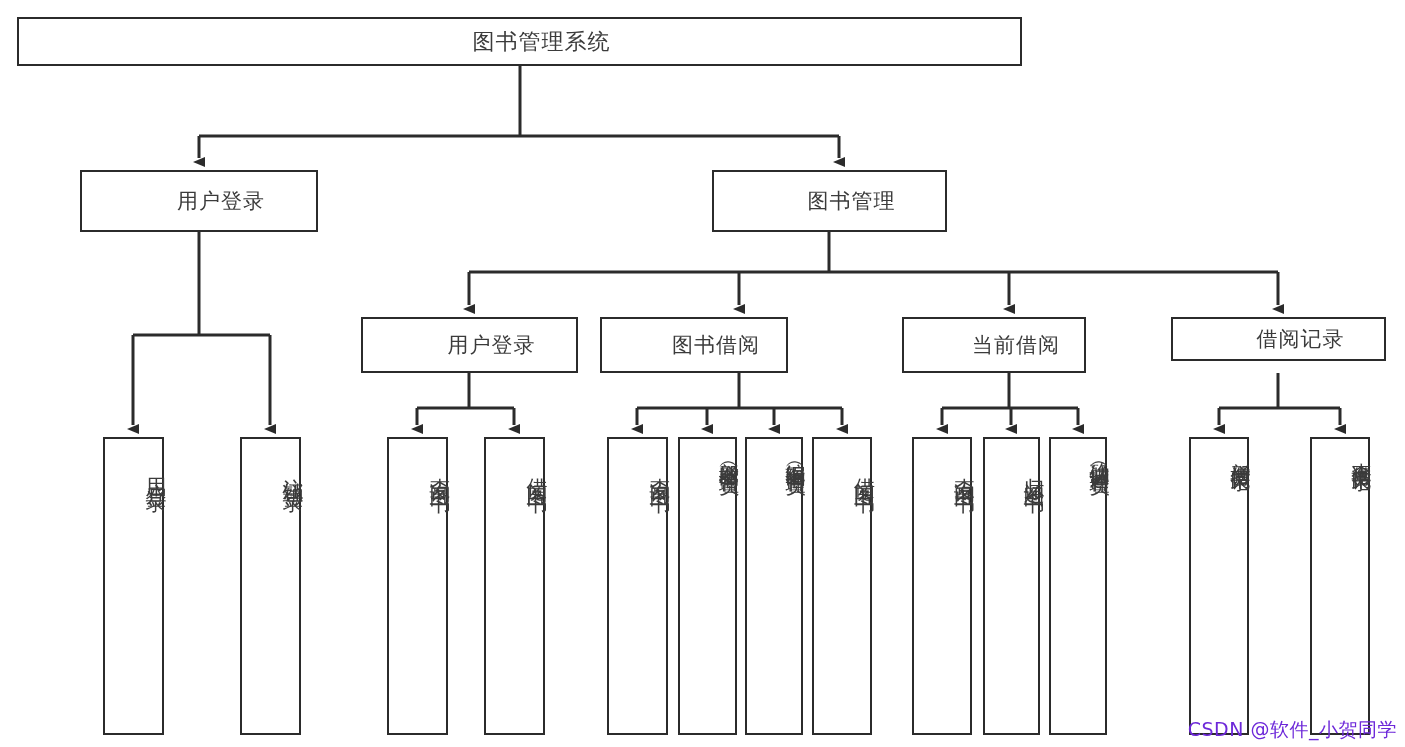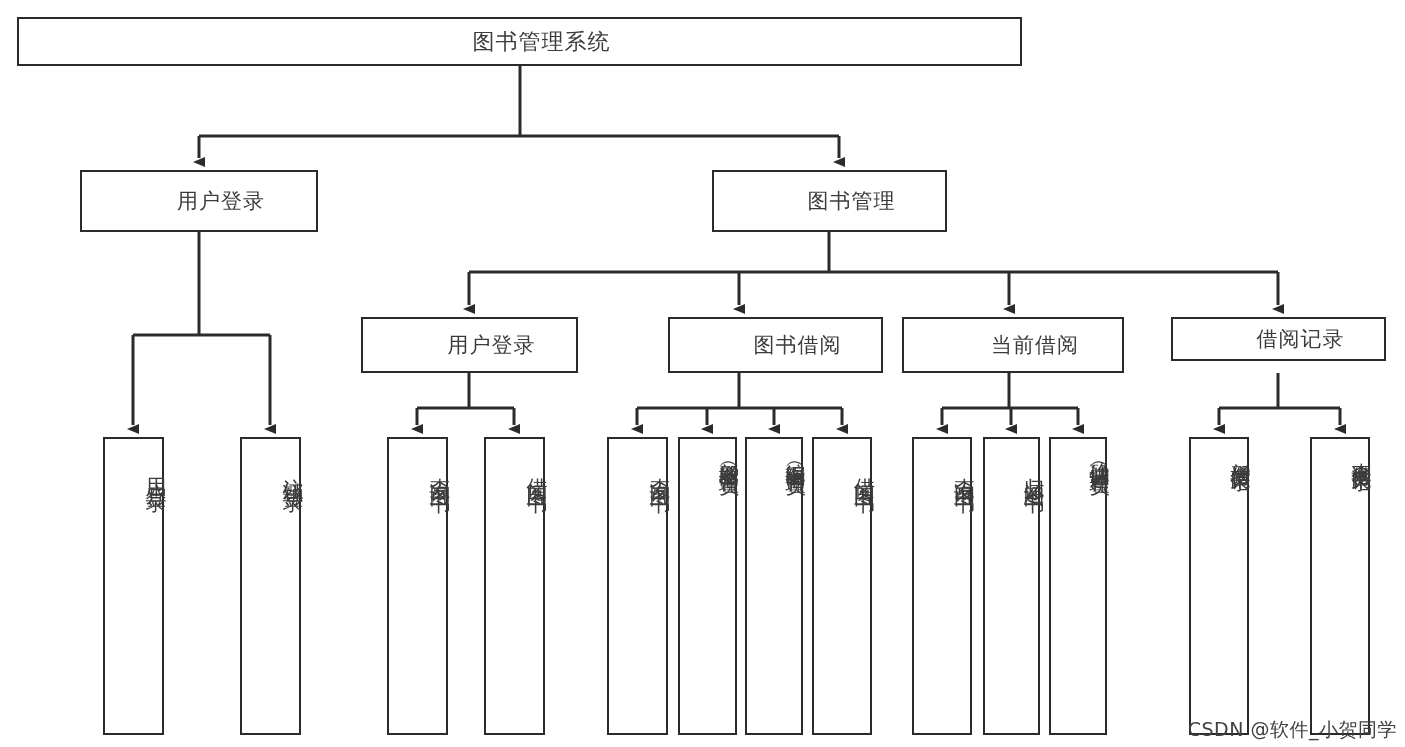--- a/index.html
+++ b/index.html
@@ -12,21 +12,21 @@
         justify-content:center;padding-left:44px;}
   .node .lbl{color:#3b3b3b;line-height:1.0;white-space:nowrap;}
   .node.horiz .lbl{font-size:21px;letter-spacing:1px;}
   .node.root .lbl{font-size:22px;letter-spacing:1px;}
   .node.leaf{align-items:flex-start;justify-content:center;padding-top:22px;}
   .node.leaf .lbl{writing-mode:vertical-rl;text-orientation:upright;
         font-size:21px;letter-spacing:5px;white-space:nowrap;line-height:1.0;}
   .node.leaf.tight .lbl{font-size:20px;letter-spacing:2px;}
   .node.leaf.tight{padding-top:8px;}
   .watermark{position:absolute;right:8px;bottom:4px;font-size:19px;
-        color:#404040;white-space:nowrap;letter-spacing:0.5px;}
+        color:#6d28d9;white-space:nowrap;letter-spacing:0.5px;}
 </style>
 </head>
 <body>
 
 <div id="stage">
 
   <svg class="wires" viewBox="0 0 1405 747" xmlns="http://www.w3.org/2000/svg">
     <defs>
       <marker id="arrow" markerWidth="10" markerHeight="12" refX="1" refY="6" orient="auto" markerUnits="userSpaceOnUse">
         <path d="M0,0 L10,0 L5,12 Z" fill="#2b2b2b"></path>
@@ -82,24 +82,24 @@
       </div>
       <div class="node horiz" style="left: 80px; top: 170px; width: 238px; height: 62px;">
         <span class="lbl">用户登录</span>
       </div>
       <div class="node horiz" style="left: 712px; top: 170px; width: 235px; height: 62px;">
         <span class="lbl">图书管理</span>
       </div>
       <div class="node horiz" style="left: 361px; top: 317px; width: 217px; height: 56px;">
         <span class="lbl">用户登录</span>
       </div>
-      <div class="node horiz" style="left: 668px; top: 317px; width: 215px; height: 56px; text-align: center;">
+      <div class="node horiz" style="left: 600px; top: 317px; width: 188px; height: 56px; text-align: center;">
         <span class="lbl">图书借阅</span>
       </div>
-      <div class="node horiz" style="left: 902px; top: 317px; width: 222px; height: 56px;">
+      <div class="node horiz" style="left: 902px; top: 317px; width: 184px; height: 56px;">
         <span class="lbl">当前借阅</span>
       </div>
       <div class="node horiz" style="left: 1171px; top: 317px; width: 215px; height: 44px;">
         <span class="lbl">借阅记录</span>
       </div>
       <div class="node leaf" style="left: 103px; top: 437px; width: 61px; height: 298px;">
         <span class="lbl">用户登录</span>
       </div>
       <div class="node leaf" style="left: 240px; top: 437px; width: 61px; height: 298px;">
         <span class="lbl">注销登录</span>

